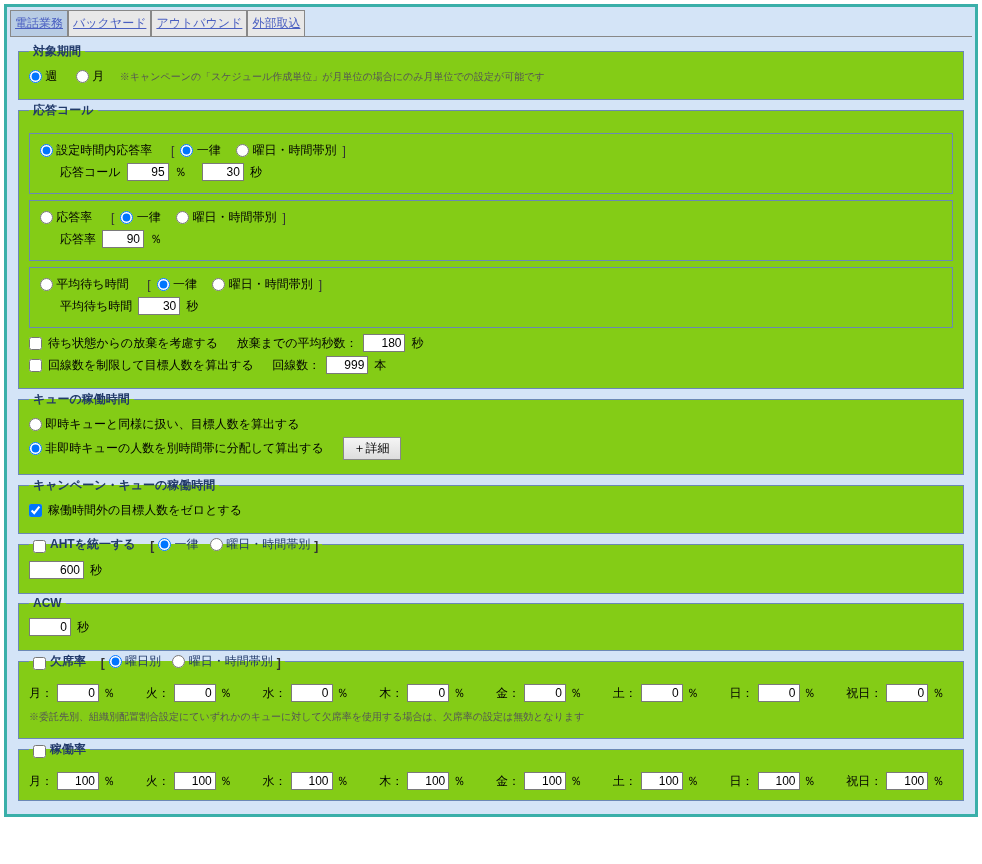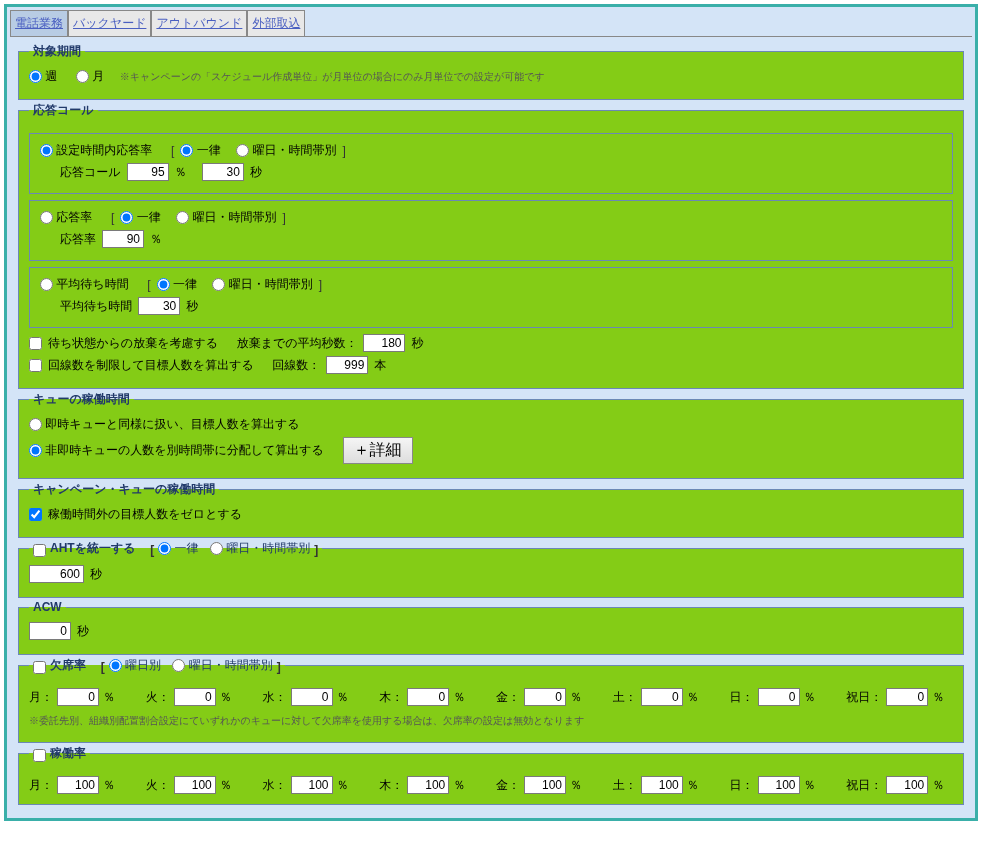--- a/index.html
+++ b/index.html
@@ -97,21 +97,21 @@
   margin: 6px 0;
 }
 .note {
   font-size: 10px;
   color: #555;
 }
 .btn {
   padding: 2px 10px;
   background: linear-gradient(#f5f5f5,#ddd);
   border: 1px solid #888;
-  font-size: 16px;
+  font-size: 12px;
   cursor: pointer;
 }
 .day-grid {
   display: grid;
   grid-template-columns: repeat(8, 1fr);
   gap: 4px 10px;
   align-items: center;
   margin-top: 6px;
 }
 .day-cell { display: flex; align-items: center; gap: 4px; white-space: nowrap; }

